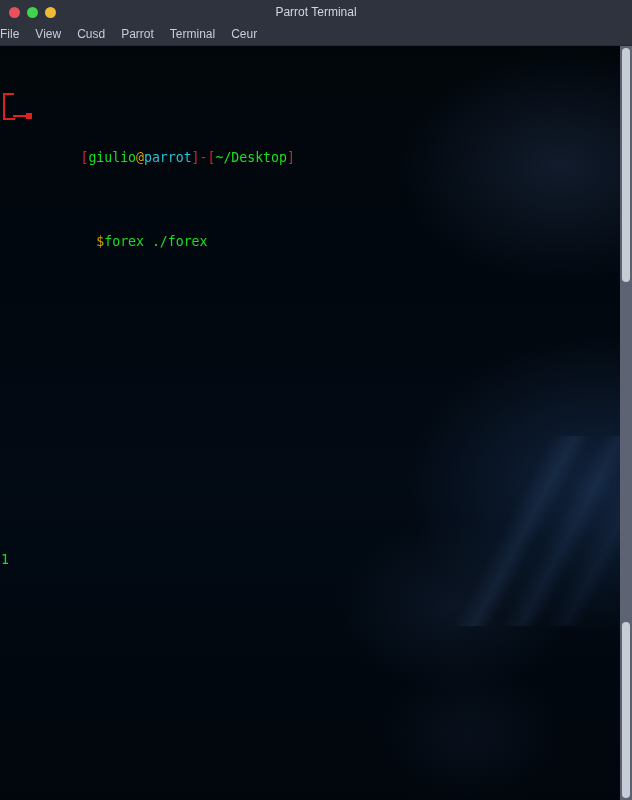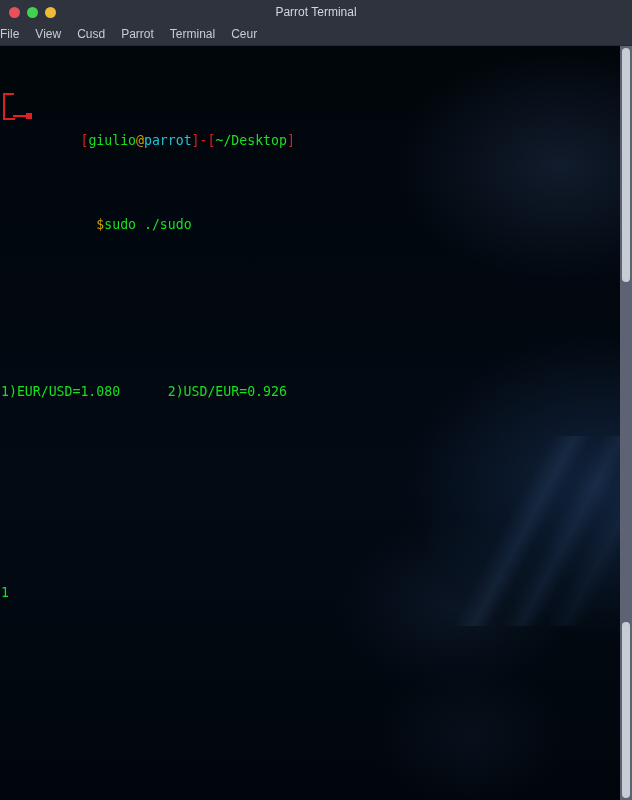--- a/index.html
+++ b/index.html
@@ -112,21 +112,21 @@
       linear-gradient(118deg, rgba(0,0,0,0) 55%, rgba(66,100,148,0.26) 62%, rgba(0,0,0,0) 68%),
       linear-gradient(118deg, rgba(0,0,0,0) 70%, rgba(58,90,134,0.22) 77%, rgba(0,0,0,0) 83%);
   }
 
   #screen {
     position: absolute;
     left: 0;
     top: 0;
     right: 12px;
     bottom: 0;
-    padding: 3px 0 0 1px;
+    padding: 20px 0 0 1px;
     font-size: 13.2px;
     line-height: 16.75px;
     color: #19e01f;
     white-space: pre;
     letter-spacing: 0px;
   }
   .line { height: 16.75px; white-space: pre; }
   .blank { height: 16.75px; }
 
   
@@ -231,29 +231,28 @@
 
     <div id="screen">
 
       
       <div class="line">
         <span class="c-red">  </span><span class="c-red">[</span><span class="c-green">giulio</span><span class="c-yellow">@</span><span class="c-cyan">parrot</span><span class="c-red">]</span><span class="c-red">-</span><span class="c-red">[</span><span class="c-green">~/Desktop</span><span class="c-red">]</span>
       </div>
 
       
       <div class="line">
-        <span>    </span><span class="c-yellow">$</span><span class="c-green">sudo ./sudo</span>
+        <span>    </span><span class="c-yellow">$</span><span class="c-green">forex ./forex</span>
       </div>
 
       
 
       <div class="blank"></div>
 
       
-      <div class="line"><span>1)EUR/USD=1.080</span><span>      </span><span>2)USD/EUR=0.926</span></div>
 
       <div class="blank"></div>
       <div class="blank"></div>
 
       
       <div class="line">1</div>
       
       
 
       

